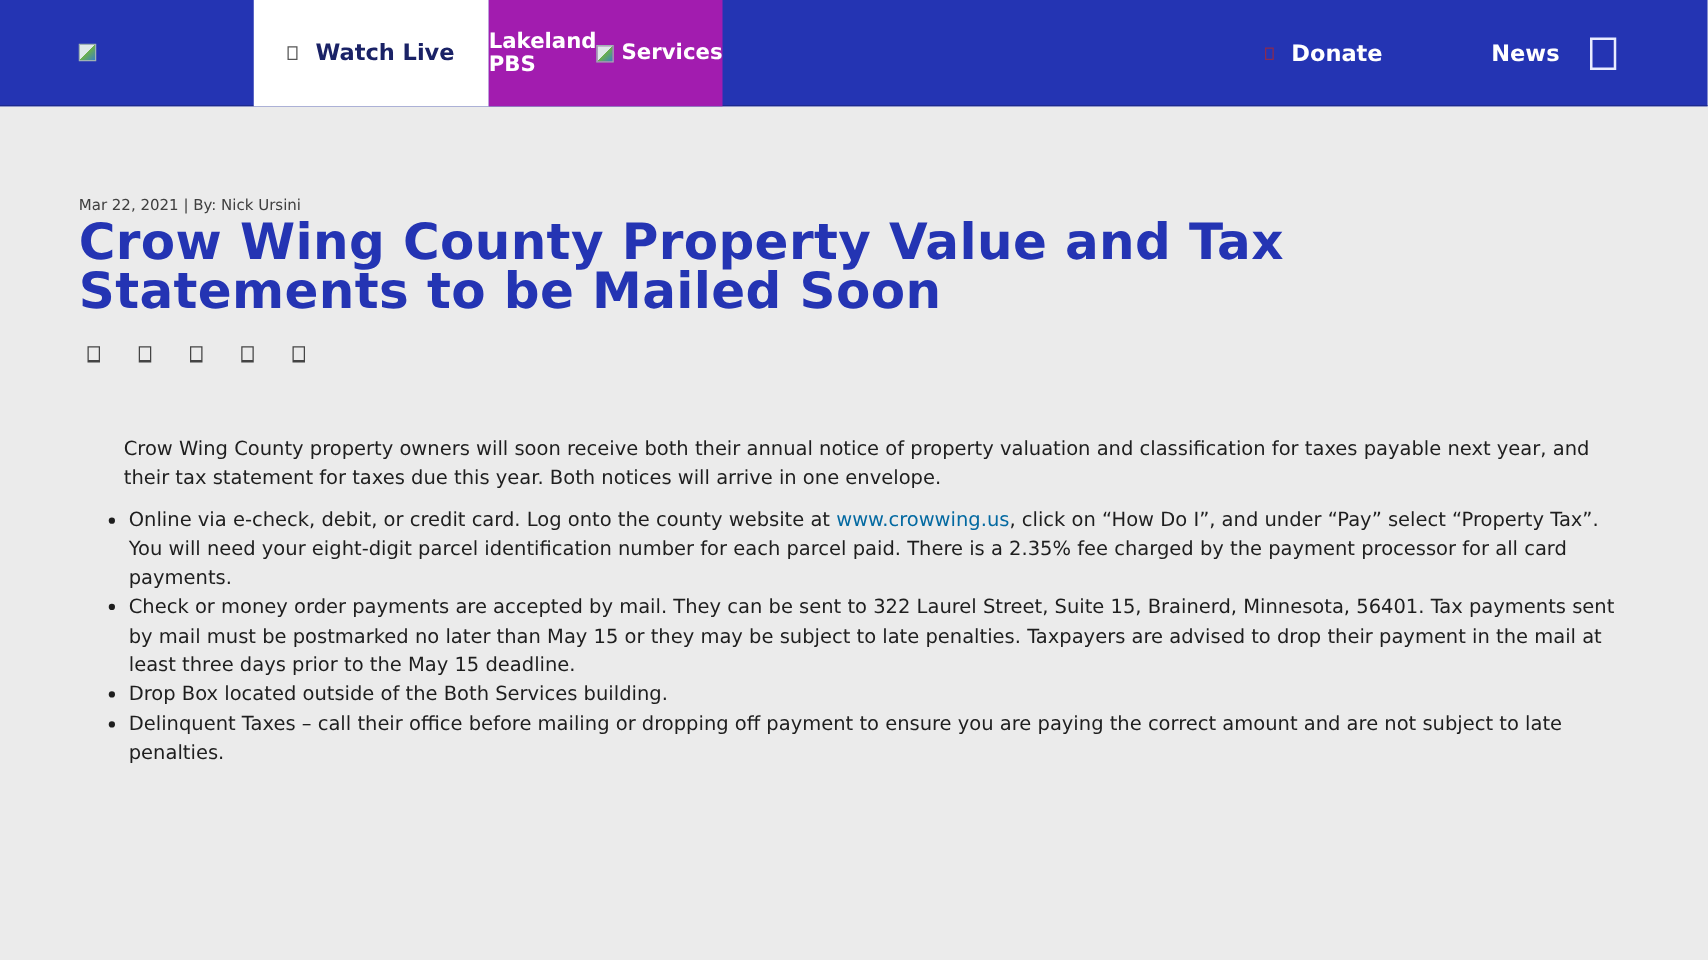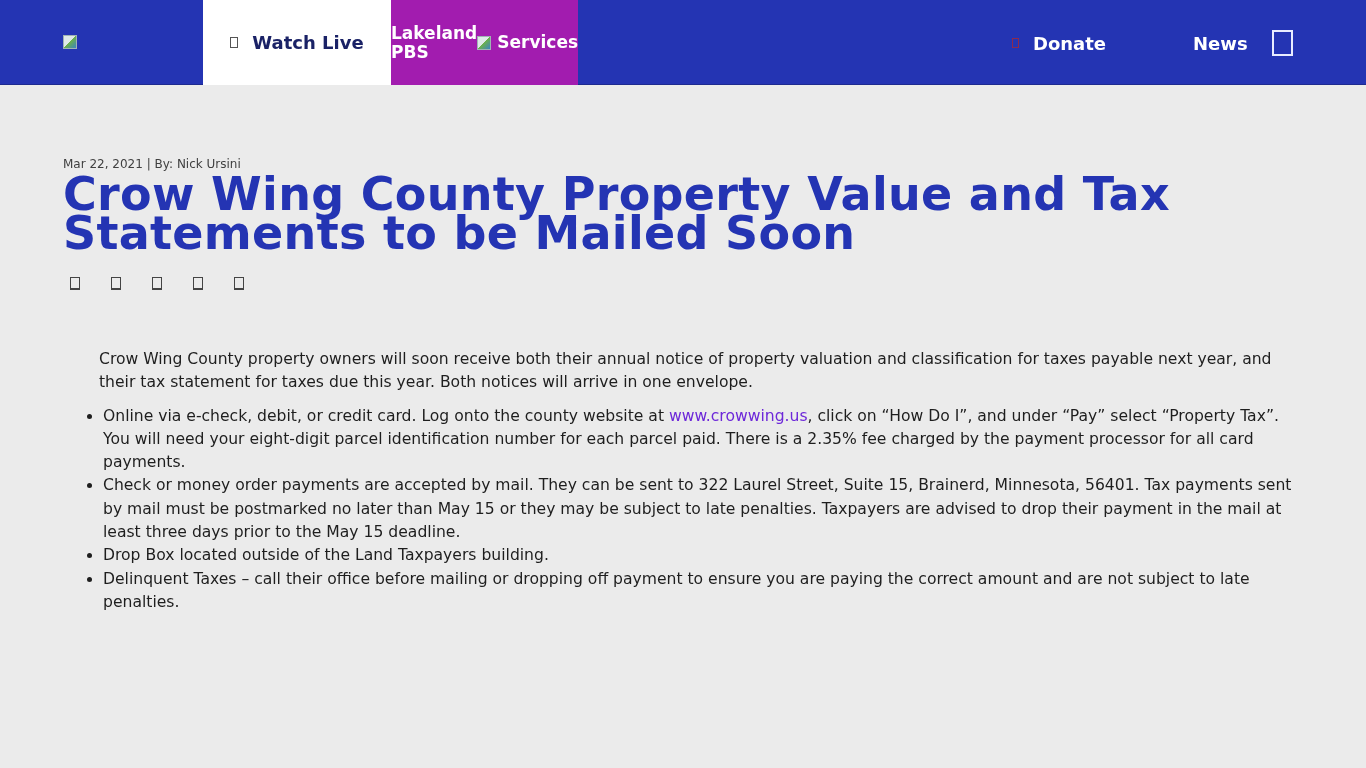--- a/index.html
+++ b/index.html
@@ -14,27 +14,27 @@
   .passport { position: absolute; left: 391px; top: 0; width: 187px; height: 85px; background: #a21caf; color: #fff; display: flex; align-items: center; justify-content: center; font-weight: bold; font-size: 17px; line-height: 19px; }
   .passport .row2 { display: flex; align-items: center; gap: 6px; }
   .passport .img { width: 14px; height: 14px; background: linear-gradient(135deg,#dfe9e9 0%,#dfe9e9 50%,#6ab04c 50%,#3b82c4 100%); border: 1px solid #9fb3b3; display: inline-block; }
   .donate { position: absolute; left: 1012px; top: 28px; height: 30px; display: flex; align-items: center; gap: 14px; justify-content: center; }
   .donate .icon { width: 7px; height: 10px; border: 1px solid #8a2a50; display: inline-block; }
   .donate .label, .news .label { font-weight: bold; font-size: 18px; color: #fff; }
   .news { position: absolute; left: 1161px; top: 28px; height: 30px; display: flex; align-items: center; margin-left: 32px; }
   .menu-btn { position: absolute; left: 1272px; top: 30px; width: 21px; height: 26px; border: 2px solid #e8ecff; }
   .article { position: absolute; left: 63px; top: 155px; width: 1240px; }
   .byline { font-size: 12px; color: #404040; line-height: 18px; }
-  .title { font-family: "DejaVu Sans", sans-serif; font-weight: bold; font-size: 46px; line-height: 39px; color: #2434b3; margin-top: 2px; letter-spacing: 0.3px; }
+  .title { font-family: "DejaVu Sans", sans-serif; font-weight: bold; font-size: 40px; line-height: 39px; color: #2434b3; margin-top: 2px; letter-spacing: 0.3px; }
   .share { display: flex; gap: 31px; margin-top: 24px; padding-left: 7px; }
   .share span { width: 10px; height: 13px; border: 1px solid #444; border-bottom-width: 2px; display: inline-block; }
   .body { margin-top: 58px; font-size: 15.6px; line-height: 23.3px; color: #1e1e1e; }
   .body p { margin-bottom: 10px; margin-left: 36px; }
   .body ul { padding-left: 40px; list-style: disc; }
-  .body a { color: #6d28d9; text-decoration: none; }
+  .body a { color: #0369a1; text-decoration: none; }
 </style>
 </head>
 <body>
 
 <div class="topbar">
   <a class="logo">
       <span class="broken"></span>
     </a>
   <a class="watch-live">
     <span class="icon"></span>
@@ -65,17 +65,17 @@
     <span></span>
     <span></span>
     <span></span>
     <span></span>
   </div>
   <div class="body">
     <p>Crow Wing County property owners will soon receive both their annual notice of property valuation and classification for taxes payable next year, and their tax statement for taxes due this year. Both notices will arrive in one envelope.</p>
     <ul>
       <li><span>Online via e-check, debit, or credit card. Log onto the county website at </span><a>www.crowwing.us</a><span>, click on “How Do I”, and under “Pay” select “Property Tax”. You will need your eight-digit parcel identification number for each parcel paid. There is a 2.35% fee charged by the payment processor for all card payments.</span></li>
       <li>Check or money order payments are accepted by mail. They can be sent to 322 Laurel Street, Suite 15, Brainerd, Minnesota, 56401. Tax payments sent by mail must be postmarked no later than May 15 or they may be subject to late penalties. Taxpayers are advised to drop their payment in the mail at least three days prior to the May 15 deadline.</li>
-      <li>Drop Box located outside of the Land Taxpayers building.</li>
+      <li>Drop Box located outside of the Both Services building.</li>
       <li>Delinquent Taxes – call their office before mailing or dropping off payment to ensure you are paying the correct amount and are not subject to late penalties.</li>
     </ul>
   </div>
 </div>
 
 </body></html>

